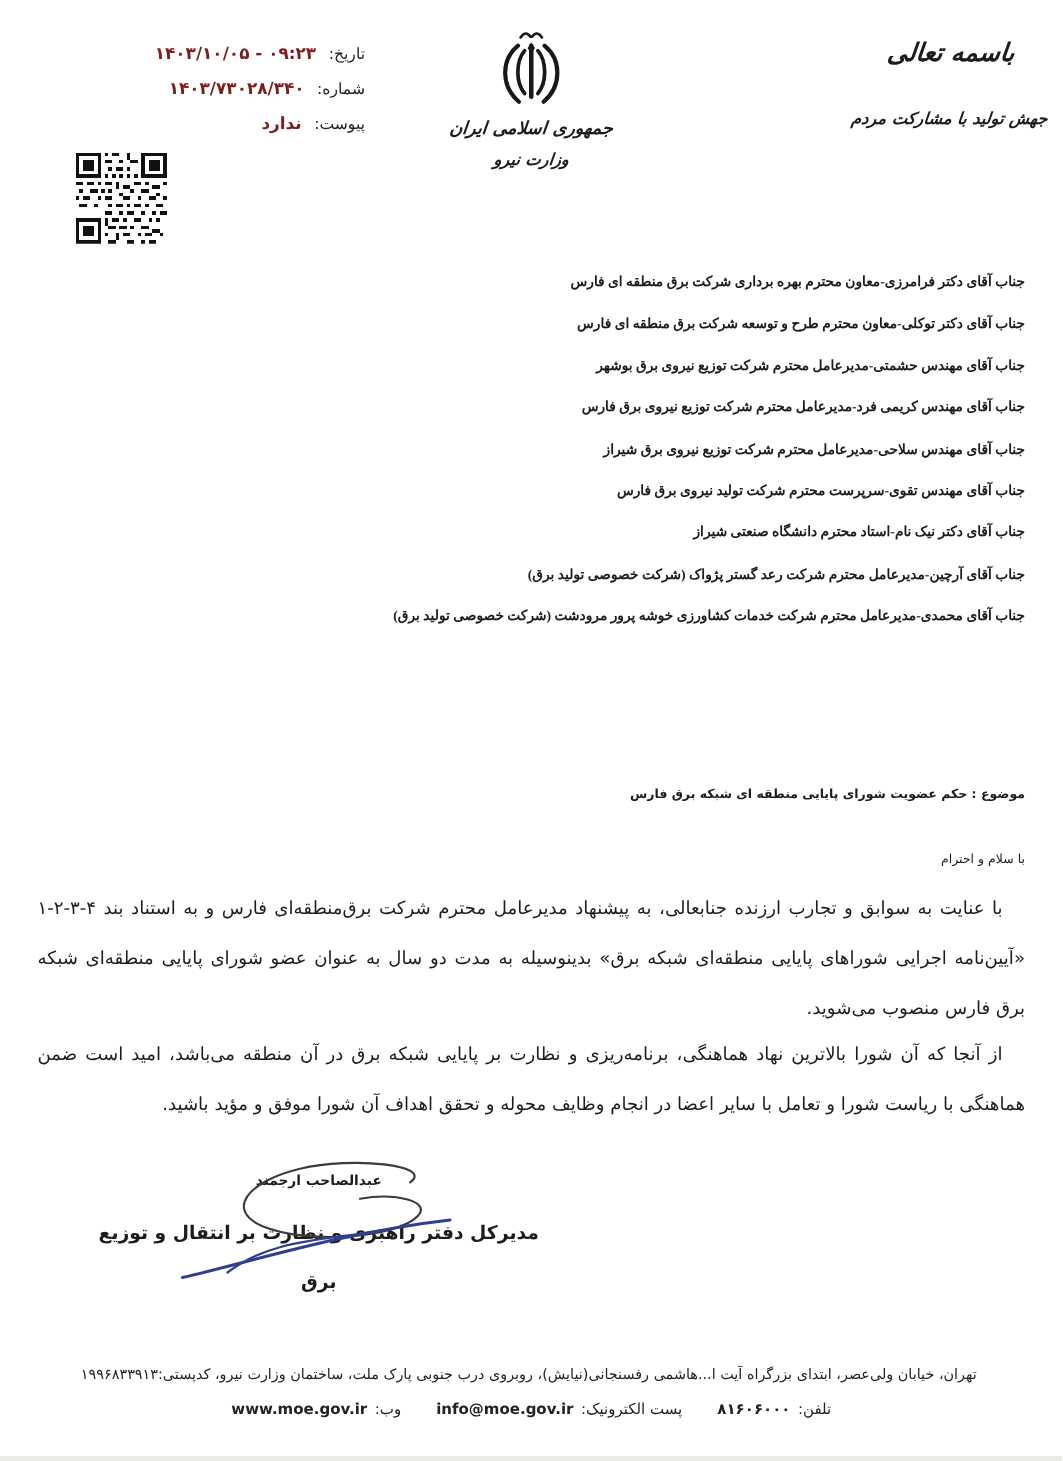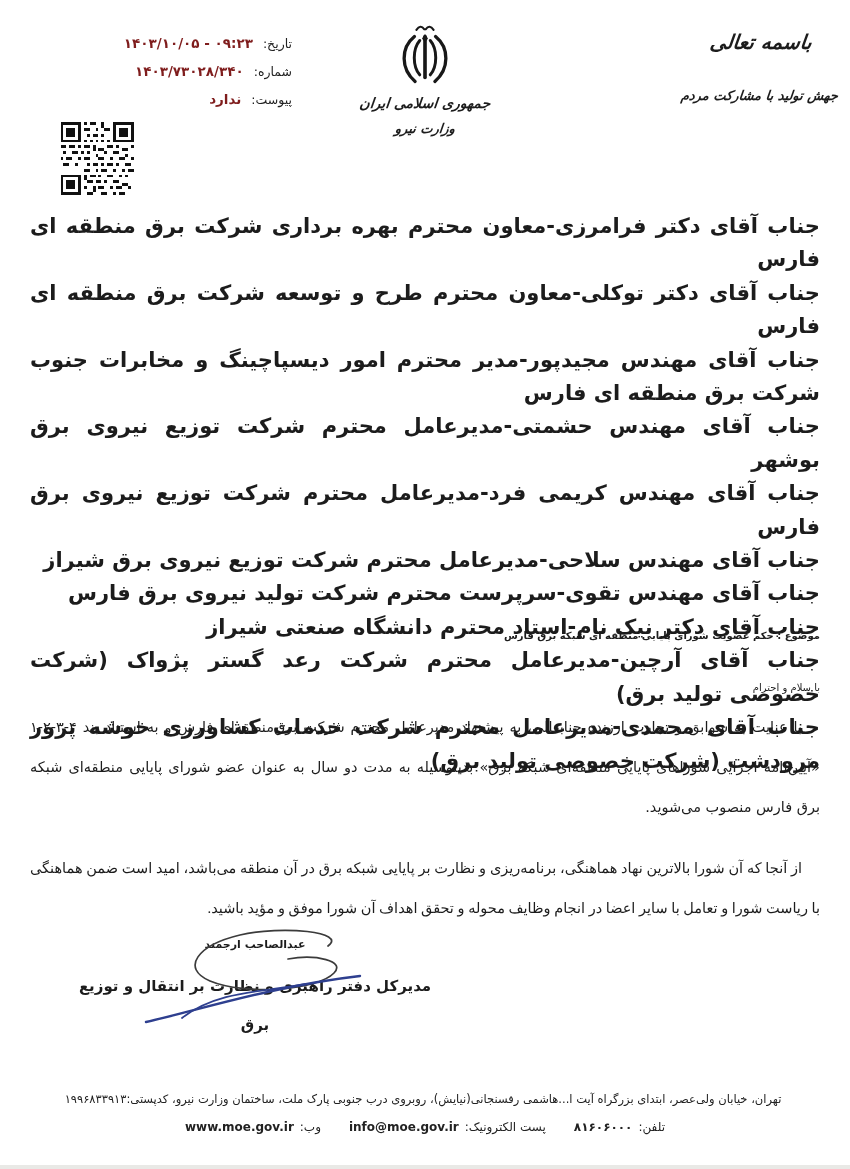--- a/index.html
+++ b/index.html
@@ -14,27 +14,27 @@
   .org-line1{position:absolute;top:95px;left:50%;transform:translateX(-50%) skewX(-6deg);font-size:14px;font-weight:bold;font-style:italic;white-space:nowrap;}
   .org-line2{position:absolute;top:121px;left:50%;transform:translateX(-50%) skewX(-6deg);font-size:13px;font-weight:bold;font-style:italic;white-space:nowrap;}
   
   .meta{position:absolute;top:35px;right:558px;width:255px;}
   .meta-row{display:flex;align-items:baseline;gap:10px;margin-bottom:12px;}
   .meta-label{font-size:12.5px;color:#222;}
   .meta-value{font-size:13.5px;font-weight:bold;color:#7f1d1d;}
   .qr{position:absolute;top:122px;left:58px;width:78px;height:73px;}
   
   .recipients{position:absolute;top:210px;left:30px;right:30px;}
-  .recipient{font-size:21px;font-weight:bold;line-height:33.4px;text-align:justify;text-justify:inter-word;}
+  .recipient{font-size:11px;font-weight:bold;line-height:33.4px;text-align:justify;text-justify:inter-word;font-family:Liberation Serif, serif;}
   
   .subject{position:absolute;top:630px;right:30px;left:30px;font-size:10px;font-weight:bold;}
   .greeting{position:absolute;top:682px;right:30px;font-size:10px;}
   .para{position:absolute;left:30px;right:30px;font-size:14.5px;line-height:40px;text-align:justify;text-indent:18px;}
   .para1{top:707px;}
-  .para2{top:848px;font-family:Liberation Serif, serif;}
+  .para2{top:824px;}
   
   .sig-block{position:absolute;top:938px;left:60px;width:390px;text-align:center;}
   .sig-name{font-size:11px;font-weight:bold;margin-bottom:26px;}
   .sig-title1{font-size:15px;font-weight:bold;margin-bottom:21px;}
   .sig-title2{font-size:15px;font-weight:bold;}
   .sig-scrawl{position:absolute;top:928px;left:120px;width:280px;height:110px;pointer-events:none;}
   
   .footer-address{position:absolute;top:1092px;left:16px;right:20px;text-align:center;font-size:11.5px;color:#222;}
   .footer-contacts{position:absolute;top:1120px;left:20px;right:20px;display:flex;justify-content:center;align-items:baseline;gap:28px;font-size:12px;color:#222;}
   .contact-item{display:flex;gap:6px;align-items:baseline;}
@@ -94,21 +94,20 @@
         <rect x="20" y="2" width="3" height="3"></rect>
         <rect x="2" y="20" width="3" height="3"></rect>
         <path d="M8 0h1v1H8zM10 0h2v1h-2zM14 0h1v2h-1zM8 2h2v1H8zM12 2h1v1h-1zM15 2h2v1h-2zM9 4h1v1H9zM11 4h2v1h-2zM14 4h1v1h-1zM8 6h1v1H8zM10 6h1v1h-1zM12 6h1v1h-1zM14 6h1v1h-1zM16 6h1v1h-1zM6 8h1v1H6zM0 8h2v1H0zM3 8h2v1H3zM8 8h2v1H8zM11 8h1v2h-1zM13 9h2v1h-2zM16 8h2v1h-2zM19 8h1v1h-1zM21 9h2v1h-2zM24 8h1v1h-1zM1 10h1v1H1zM4 10h2v1H4zM7 10h1v1H7zM9 10h1v1H9zM12 11h1v1h-1zM15 10h1v1h-1zM18 10h2v1h-2zM22 11h1v1h-1zM0 12h1v1H0zM2 12h2v1H2zM6 12h1v1H6zM8 12h2v1H8zM13 12h2v1h-2zM17 12h1v1h-1zM20 12h2v1h-2zM24 12h1v1h-1zM1 14h2v1H1zM5 14h1v1H5zM9 14h1v1H9zM11 14h2v1h-2zM14 14h1v1h-1zM16 14h2v1h-2zM19 14h1v1h-1zM22 14h2v1h-2zM8 16h2v1H8zM12 16h1v1h-1zM14 16h2v1h-2zM18 16h1v1h-1zM21 16h1v1h-1zM23 16h2v1h-2zM8 18h1v2H8zM10 18h2v1h-2zM13 18h1v1h-1zM16 18h2v1h-2zM20 18h1v1h-1zM22 18h1v1h-1zM9 20h2v1H9zM12 20h2v1h-2zM15 20h1v1h-1zM18 20h2v1h-2zM21 21h2v1h-2zM8 22h1v1H8zM11 22h1v2h-1zM13 22h2v1h-2zM17 22h1v1h-1zM19 22h2v1h-2zM23 22h1v1h-1zM9 24h2v1H9zM14 24h2v1h-2zM18 24h1v1h-1zM20 24h2v1h-2z"></path>
       </g>
     </svg>
   </div>
 
   <div class="recipients">
     <div class="recipient">جناب آقای دکتر فرامرزی-معاون محترم بهره برداری شرکت برق منطقه ای فارس</div>
     <div class="recipient">جناب آقای دکتر توکلی-معاون محترم طرح و توسعه شرکت برق منطقه ای فارس</div>
-    <div class="recipient">جناب آقای مهندس مجیدپور-مدیر محترم امور دیسپاچینگ و مخابرات جنوب شرکت برق منطقه ای فارس</div>
     <div class="recipient">جناب آقای مهندس حشمتی-مدیرعامل محترم شرکت توزیع نیروی برق بوشهر</div>
     <div class="recipient">جناب آقای مهندس کریمی فرد-مدیرعامل محترم شرکت توزیع نیروی برق فارس</div>
     <div class="recipient">جناب آقای مهندس سلاحی-مدیرعامل محترم شرکت توزیع نیروی برق شیراز</div>
     <div class="recipient">جناب آقای مهندس تقوی-سرپرست محترم شرکت تولید نیروی برق فارس</div>
     <div class="recipient">جناب آقای دکتر نیک نام-استاد محترم دانشگاه صنعتی شیراز</div>
     <div class="recipient">جناب آقای آرچین-مدیرعامل محترم شرکت رعد گستر پژواک (شرکت خصوصی تولید برق)</div>
     <div class="recipient">جناب آقای محمدی-مدیرعامل محترم شرکت خدمات کشاورزی خوشه پرور مرودشت (شرکت خصوصی تولید برق)</div>
   </div>
 
   <div class="subject">موضوع : حکم عضویت شورای پایایی منطقه ای شبکه برق فارس</div>

